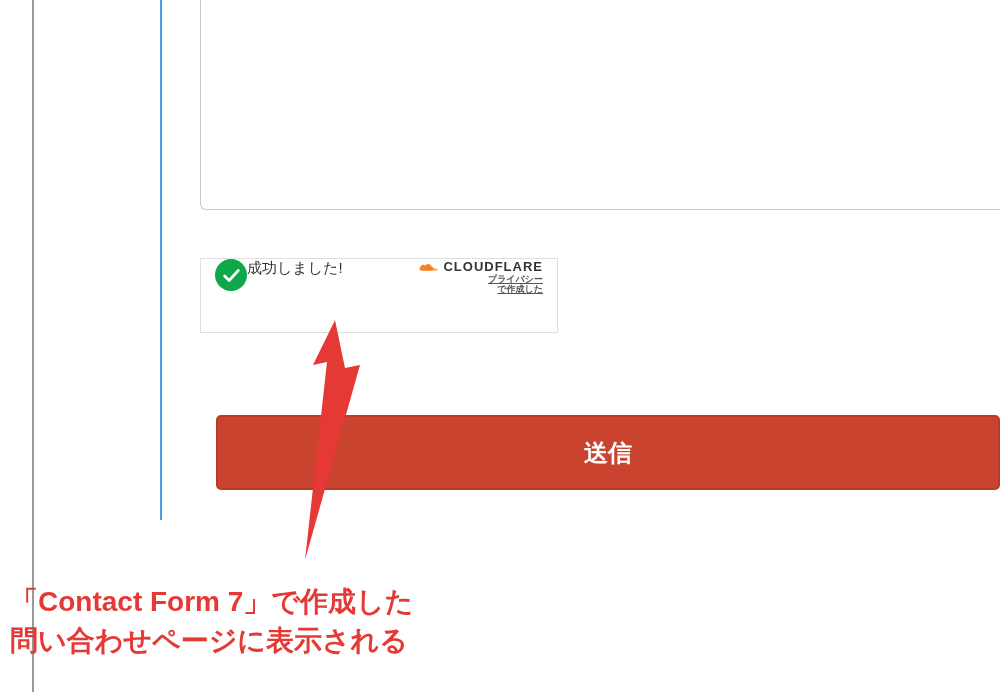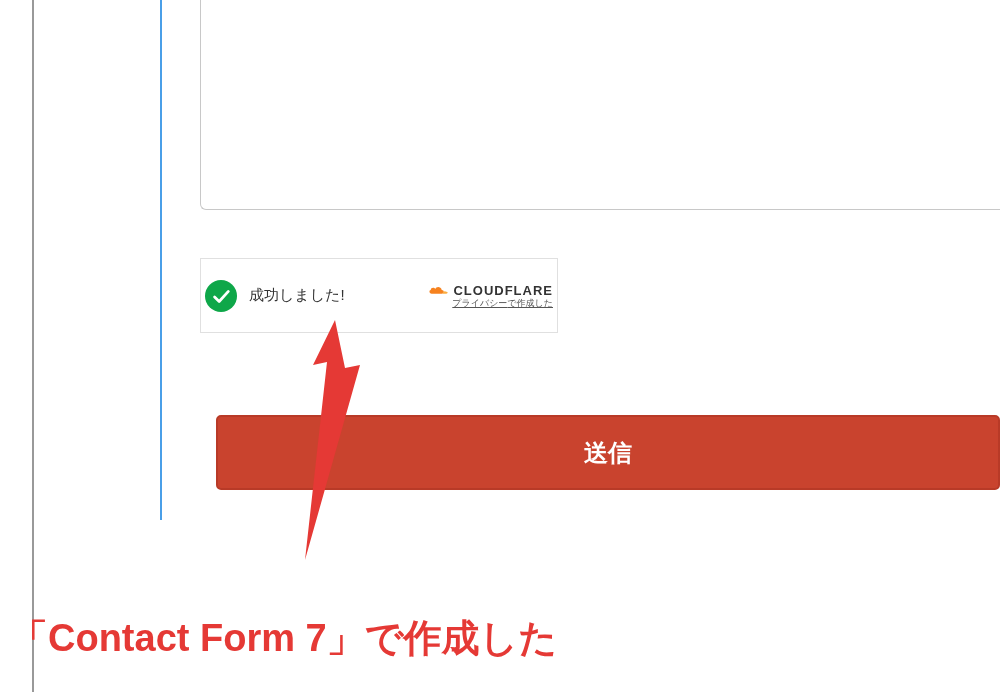--- a/index.html
+++ b/index.html
@@ -41,23 +41,21 @@
     }
     .turnstile-widget {
       position: absolute;
       left: 200px;
       top: 258px;
       width: 358px;
       height: 75px;
       border: 1px solid #e0e0e0;
       background: #fff;
       display: flex;
-      align-items: center;
-      padding: 0 4px;
-      gap: 12px;
+      padding: 0 14px;
     }
     .check-circle {
       width: 32px;
       height: 32px;
       border-radius: 50%;
       background: #0ea749;
       display: flex;
       align-items: center;
       justify-content: center;
       flex-shrink: 0;
@@ -81,23 +79,24 @@
     }
     .cf-logo svg { width: 22px; height: 12px; }
     .cf-logo-text {
       font-size: 13px;
       font-weight: 800;
       letter-spacing: 1px;
       color: #333;
     }
     .cf-links {
       display: flex;
-      flex-direction: row;
+      flex-direction: column;
       align-items: flex-end;
       line-height: 1.1;
+      font-weight: bold;
     }
     .cf-links a {
       font-size: 9px;
       color: #555;
       text-decoration: underline;
     }
     .submit-btn {
       position: absolute;
       left: 200px;
       top: 415px;
@@ -119,22 +118,22 @@
       position: absolute;
       left: 275px;
       top: 310px;
       width: 120px;
       height: 260px;
       pointer-events: none;
     }
     .annotation {
       position: absolute;
       left: 10px;
-      top: 612px;
-      font-size: 38px;
+      top: 582px;
+      font-size: 28px;
       font-weight: 700;
       color: #e53935;
       line-height: 1.4;
     }
   </style>
 </head>
 <body>
 
 <div class="left-border"></div>
 <div class="blue-border"></div>
@@ -166,13 +165,14 @@
 <button class="submit-btn">
   <span>送信</span>
 </button>
 
 <svg class="arrow-svg" viewBox="0 0 120 260">
   <path d="M 60 10 L 38 55 L 52 52 L 30 250 L 85 55 L 70 58 Z" fill="#e53935"></path>
 </svg>
 
 <div class="annotation">
   <div>「Contact Form 7」で作成した</div>
+  <div>問い合わせページに表示される</div>
 </div>
 
 </body></html>

